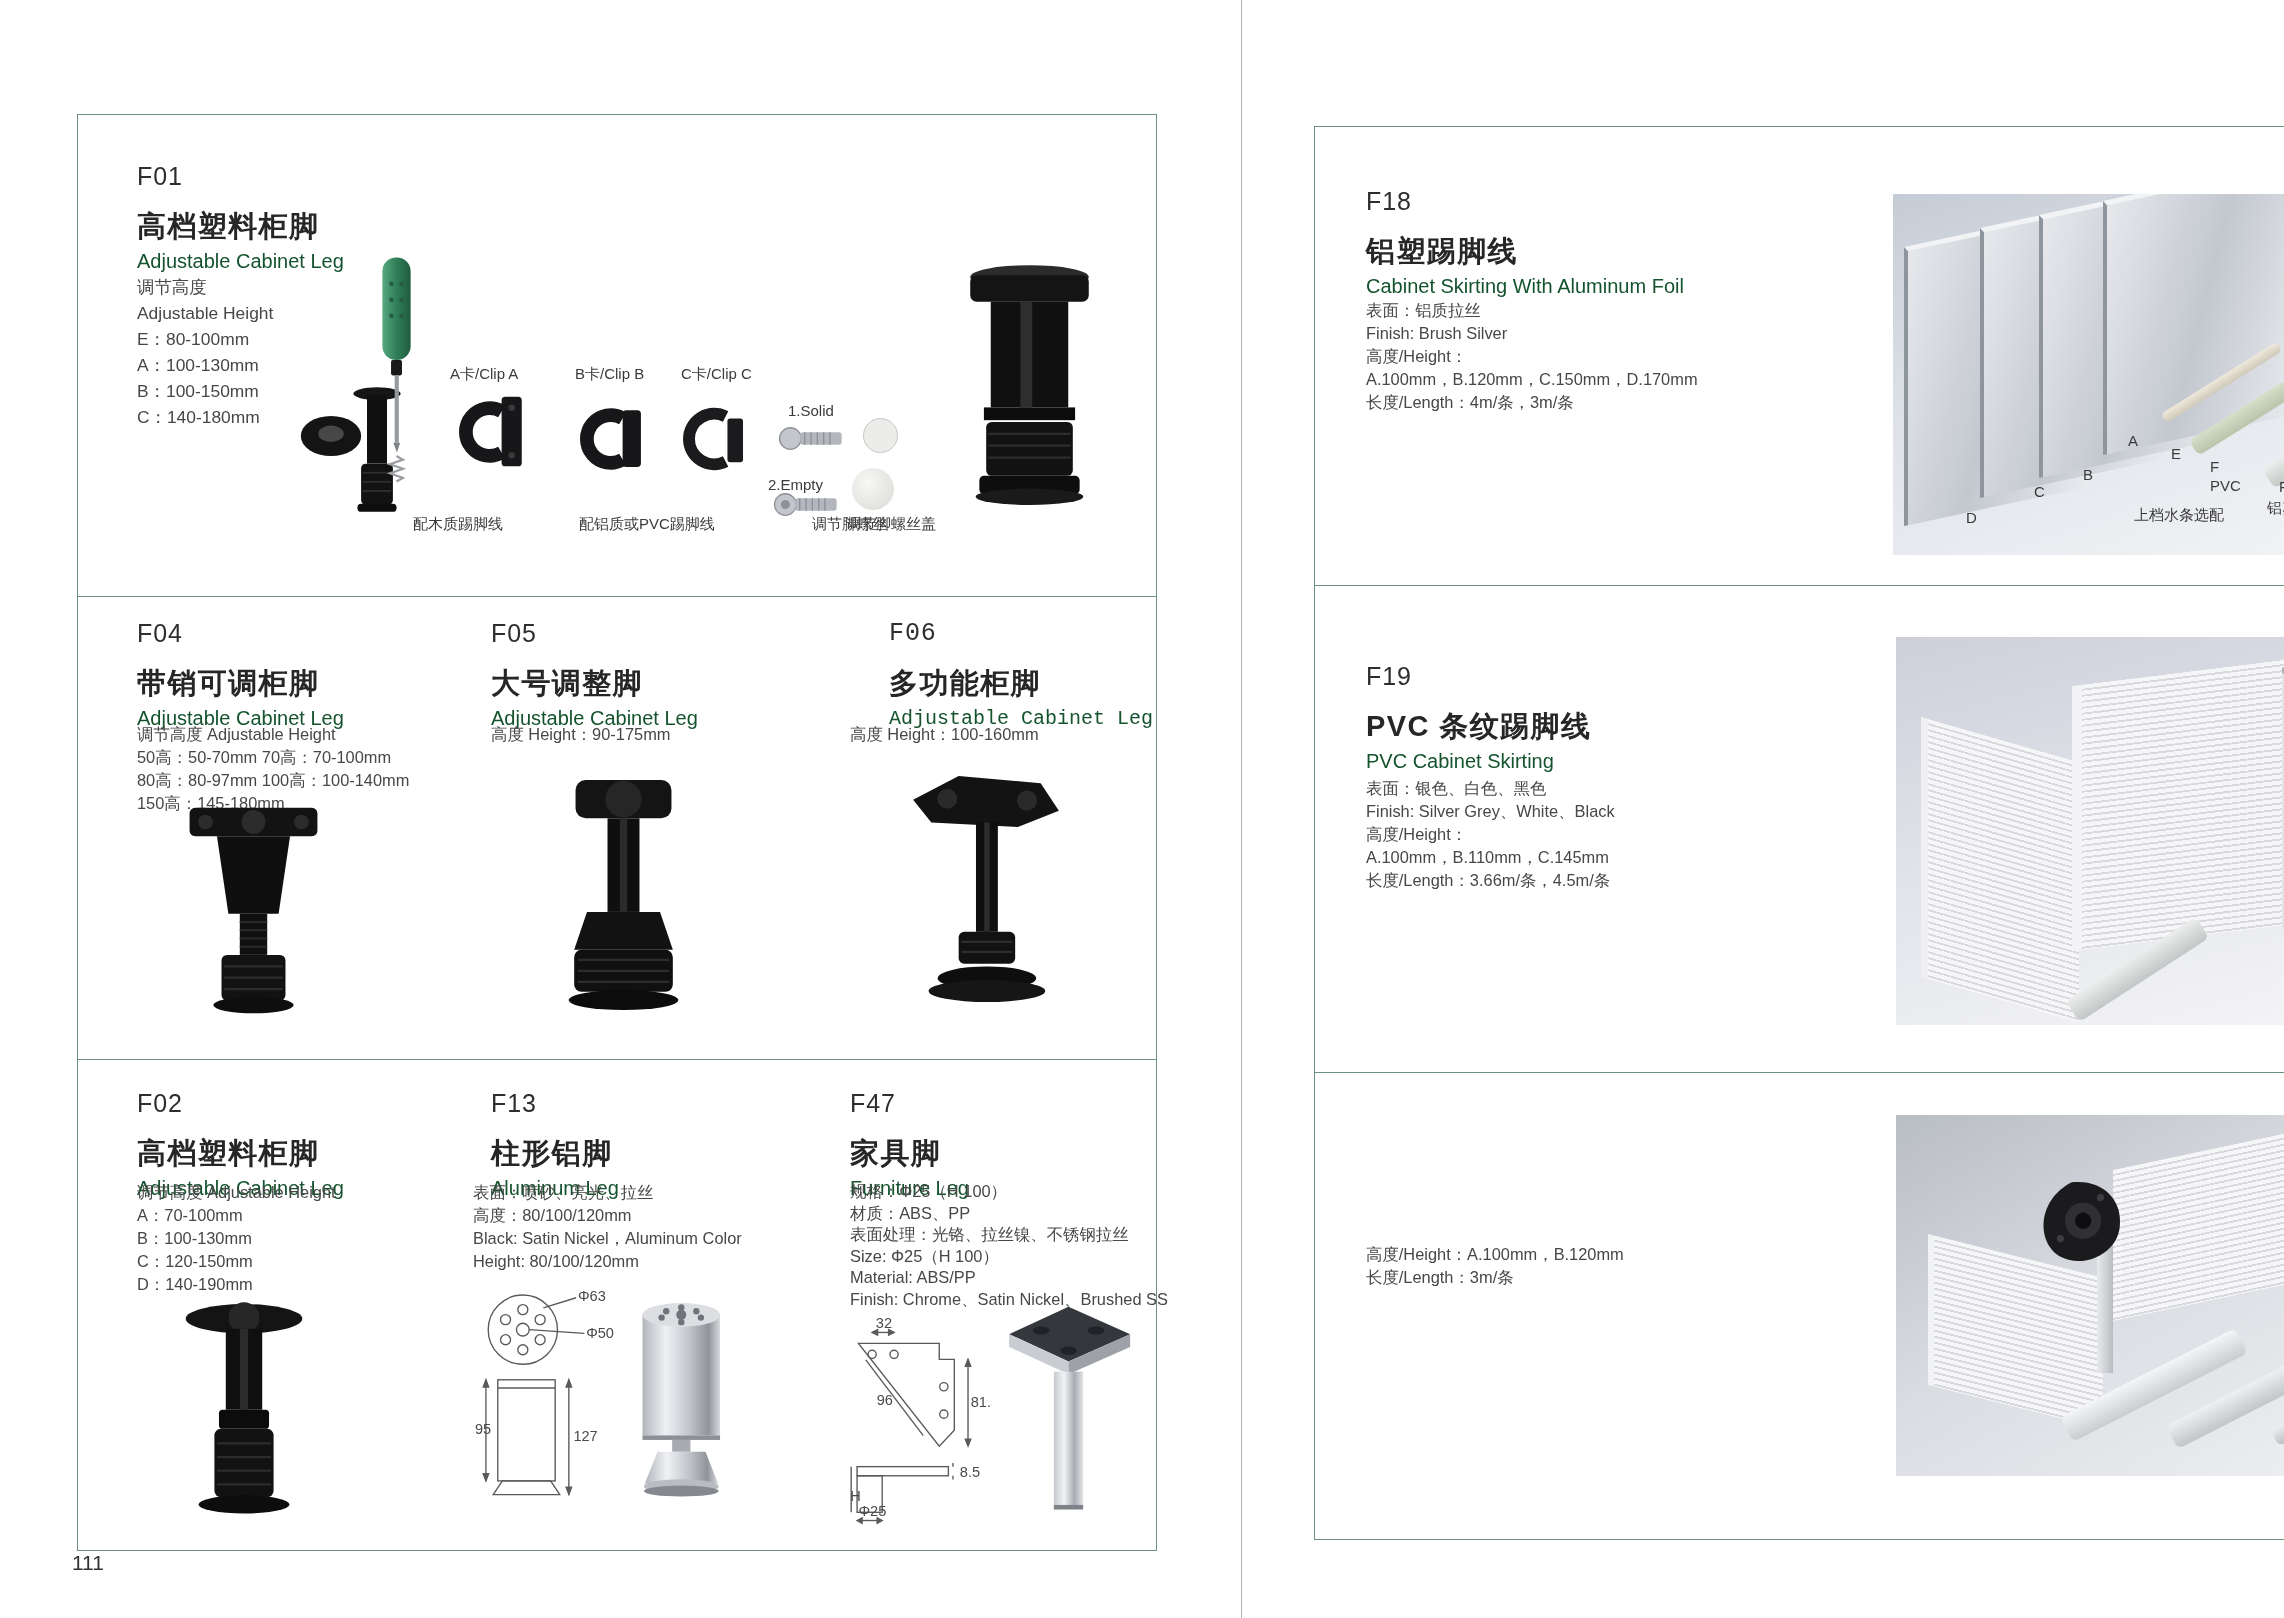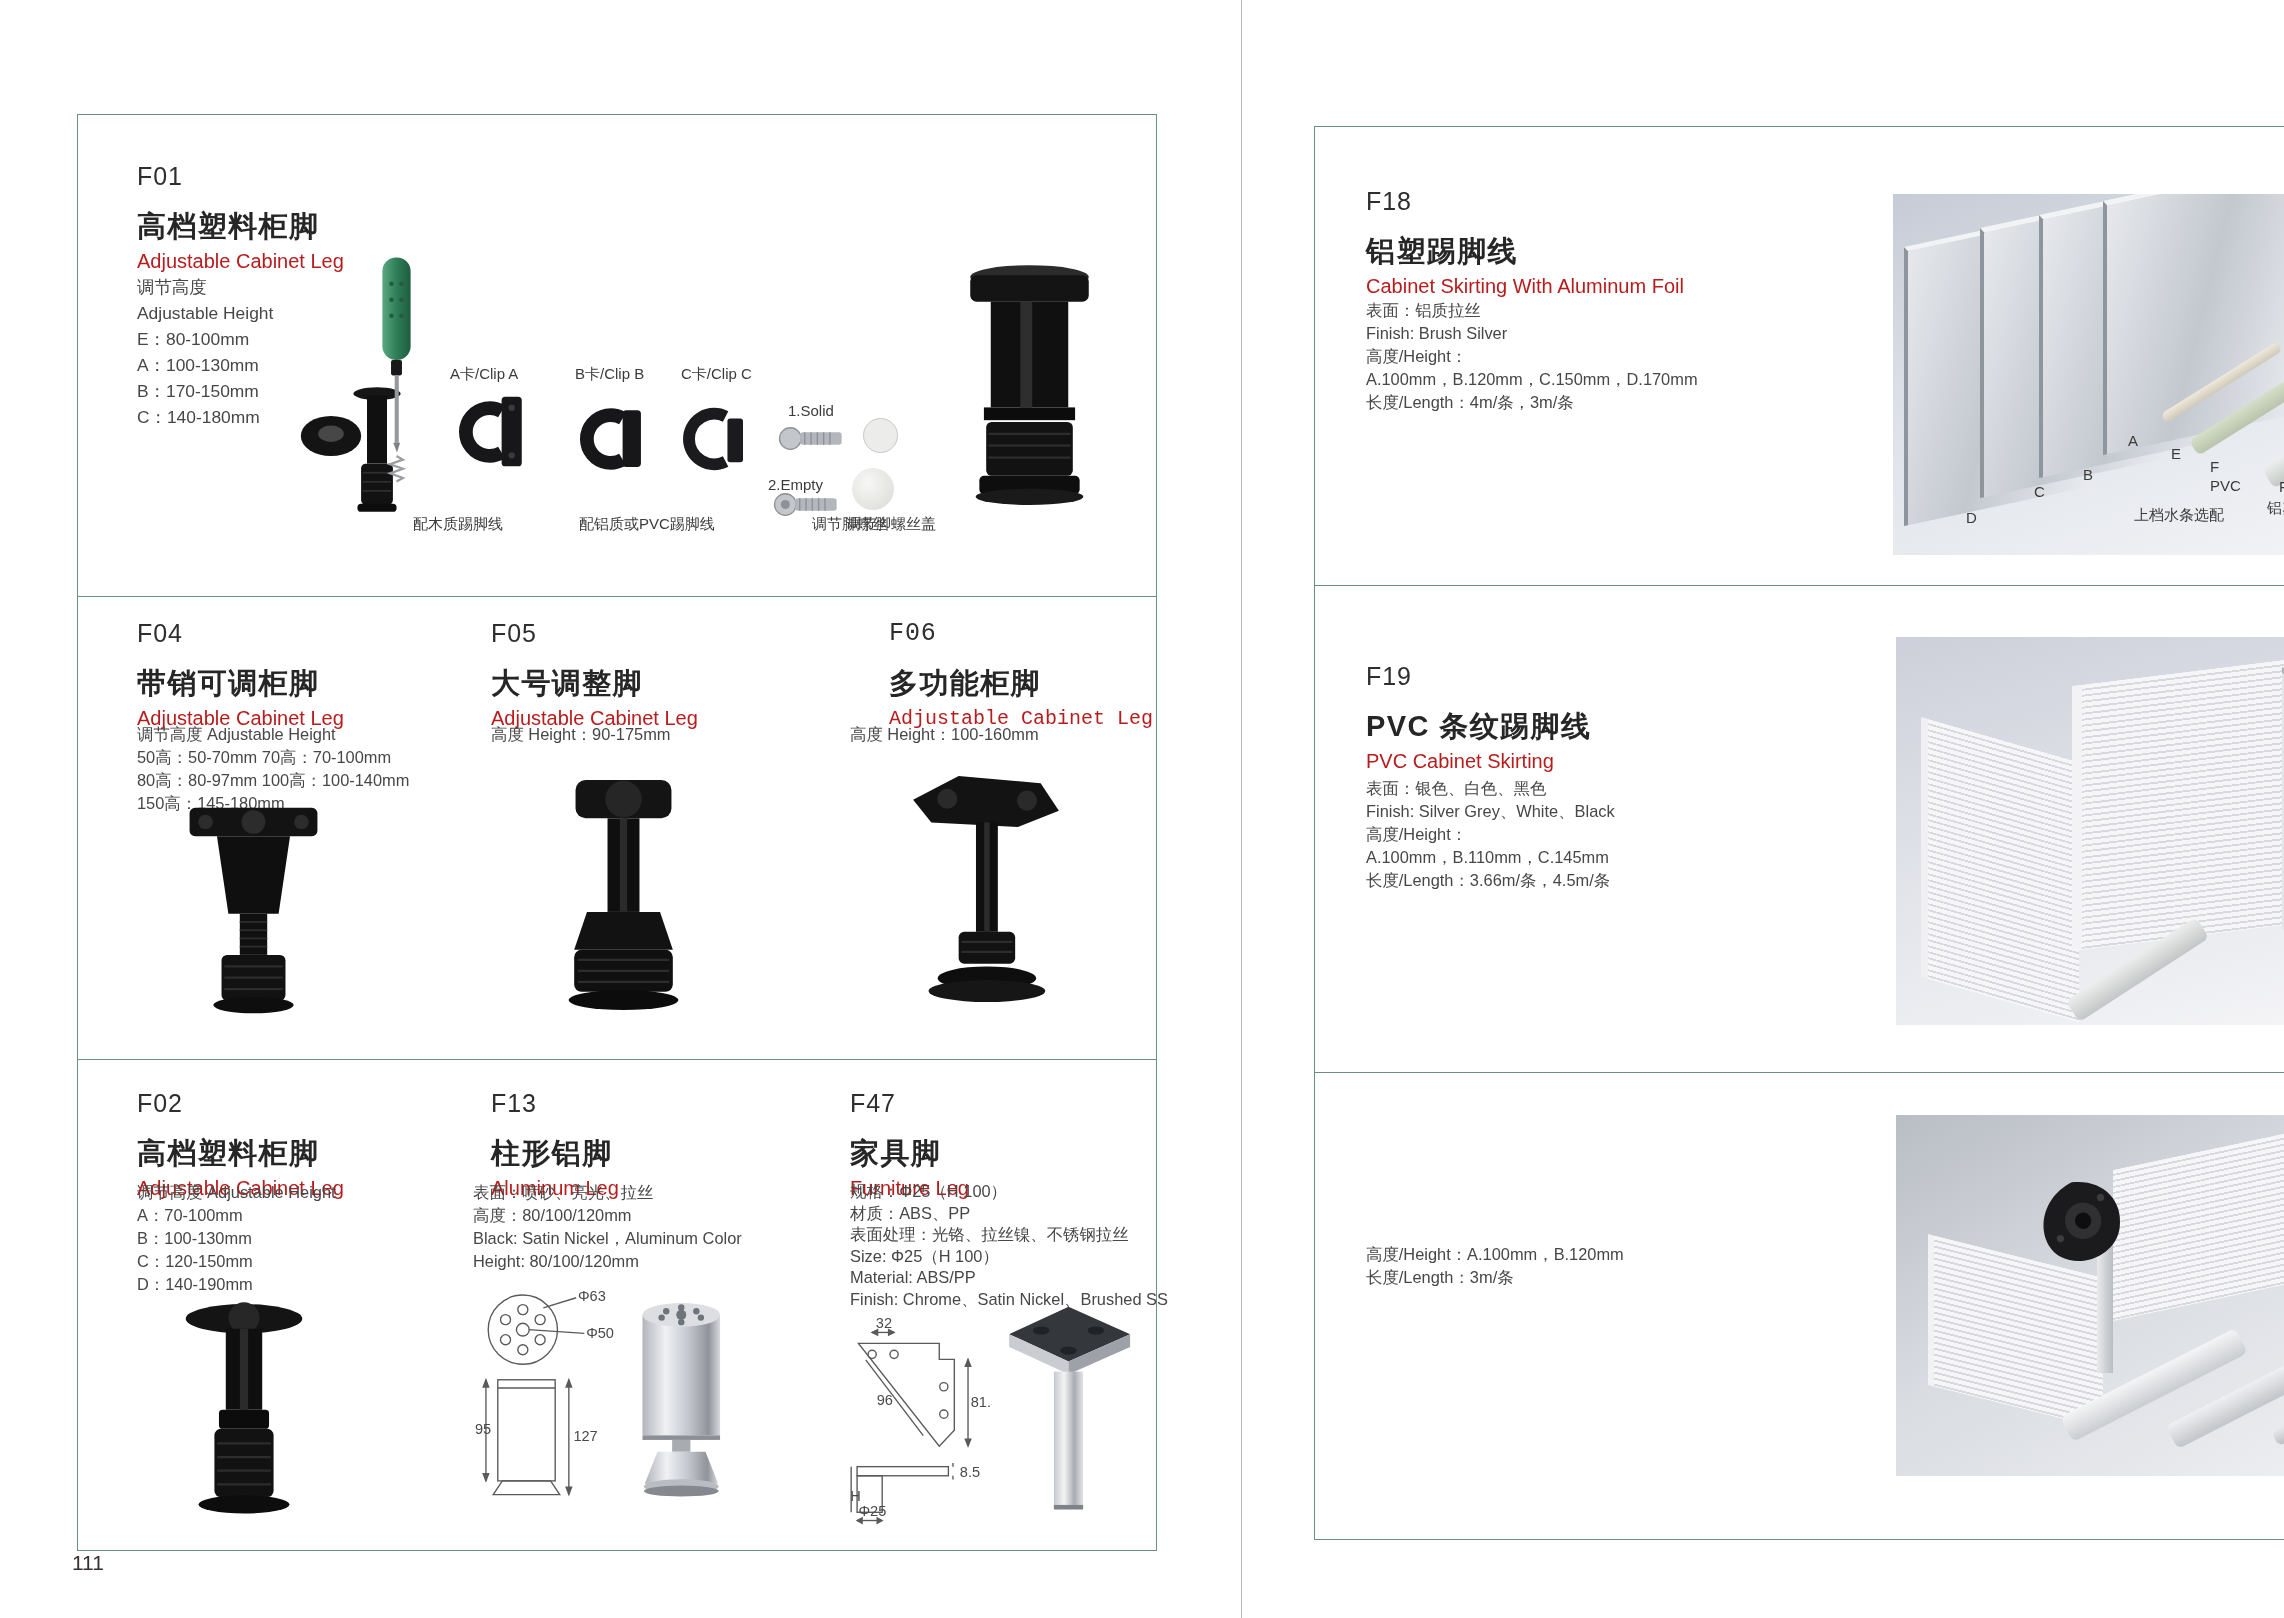--- a/index.html
+++ b/index.html
@@ -4,21 +4,21 @@
 <style>
   html,body{margin:0;padding:0;background:#ffffff;}
   .root{position:relative;width:2482px;height:1618px;background:#ffffff;
         font-family:"Liberation Sans","DejaVu Sans",sans-serif;color:#3c3c3c;overflow:hidden;}
   .abs{position:absolute;}
   .frame{position:absolute;border:1.4px solid #6b9080;}
   .hdiv{position:absolute;left:-1.4px;right:-1.4px;height:1.4px;background:#6b9080;}
   .vline{position:absolute;width:0.9px;background:#b5b5b5;}
   .code{font-size:25px;color:#2e2e2e;letter-spacing:0.9px;}
   .tcn{font-size:29px;font-weight:600;color:#262626;margin-top:15.5px;letter-spacing:1.4px;}
-  .ten{font-size:20px;color:#b91c1c;margin-top:3.7px;}
+  .ten{font-size:20px;color:#14532d;margin-top:3.7px;}
   .specs{font-size:17.4px;color:#474747;}
   .spec{line-height:26px;white-space:nowrap;}
   .specs.tight .spec{line-height:23px;font-size:16.4px;}
   .lbl{position:absolute;font-size:15px;color:#3b3b3b;white-space:nowrap;}
   .pagenum{position:absolute;font-size:21px;color:#37322f;}
   .photo{position:absolute;overflow:hidden;}
   .bg18{background:linear-gradient(160deg,#c6ccd6 0%,#dfe3e9 45%,#f3f4f7 100%);}
   .bg19{background:linear-gradient(165deg,#cdd0da 0%,#e2e4ea 50%,#f5f5f7 100%);}
   .bg20{background:linear-gradient(150deg,#b9bdc4 0%,#d9dce1 45%,#f0f1f4 100%);}
   .panel{position:absolute;}
@@ -48,21 +48,21 @@
   <div class="abs" style="left:137px;top:162px;">
     <div class="code">F01</div>
     <div class="tcn">高档塑料柜脚</div>
     <div class="ten">Adjustable Cabinet Leg</div>
   </div>
   <div class="abs specs" style="left:137px;top:274px;">
     <div class="spec">调节高度</div>
     <div class="spec">Adjustable Height</div>
     <div class="spec">E：80-100mm</div>
     <div class="spec">A：100-130mm</div>
-    <div class="spec">B：170-150mm</div>
+    <div class="spec">B：100-150mm</div>
     <div class="spec">C：140-180mm</div>
   </div>
 
   <svg class="abs" style="left:299px;top:413px;" width="64" height="46" viewBox="0 0 140 100">
     <ellipse cx="70" cy="50" rx="66" ry="44" fill="#141414"></ellipse>
       <ellipse cx="70" cy="45" rx="28" ry="18" fill="#474747"></ellipse>
   </svg>
   <svg class="abs" style="left:352px;top:386px;" width="50" height="128" viewBox="0 0 110 280">
     <ellipse cx="55" cy="16" rx="52" ry="14" fill="#161616"></ellipse>
       <rect x="33" y="20" width="44" height="150" fill="#101010"></rect>

